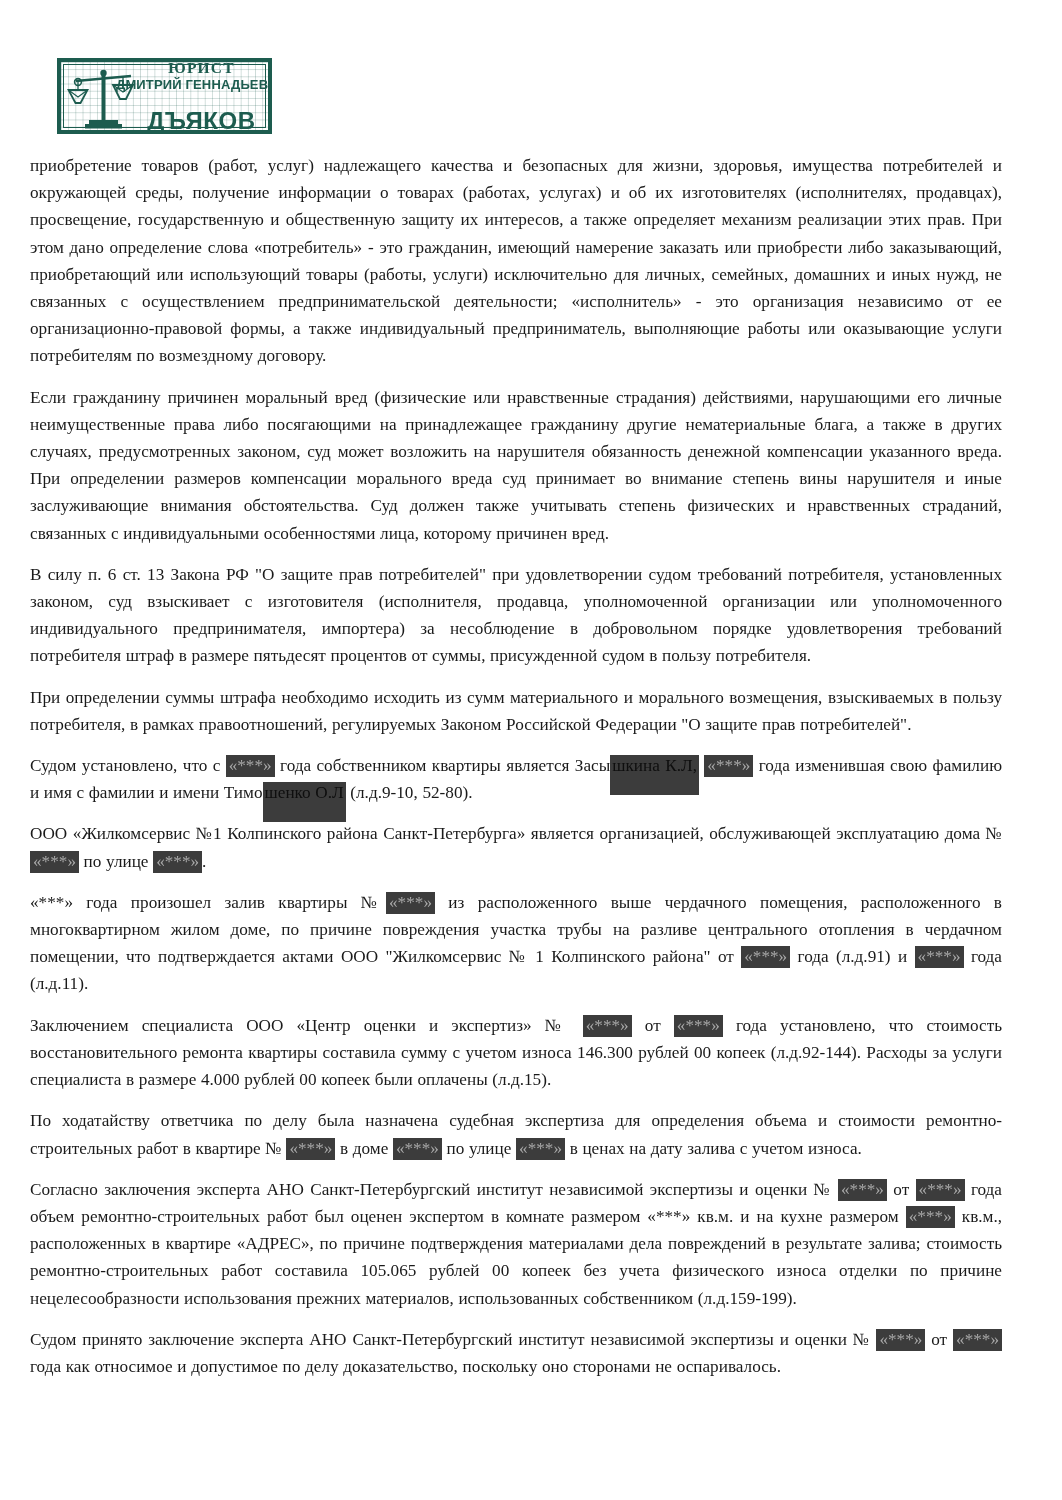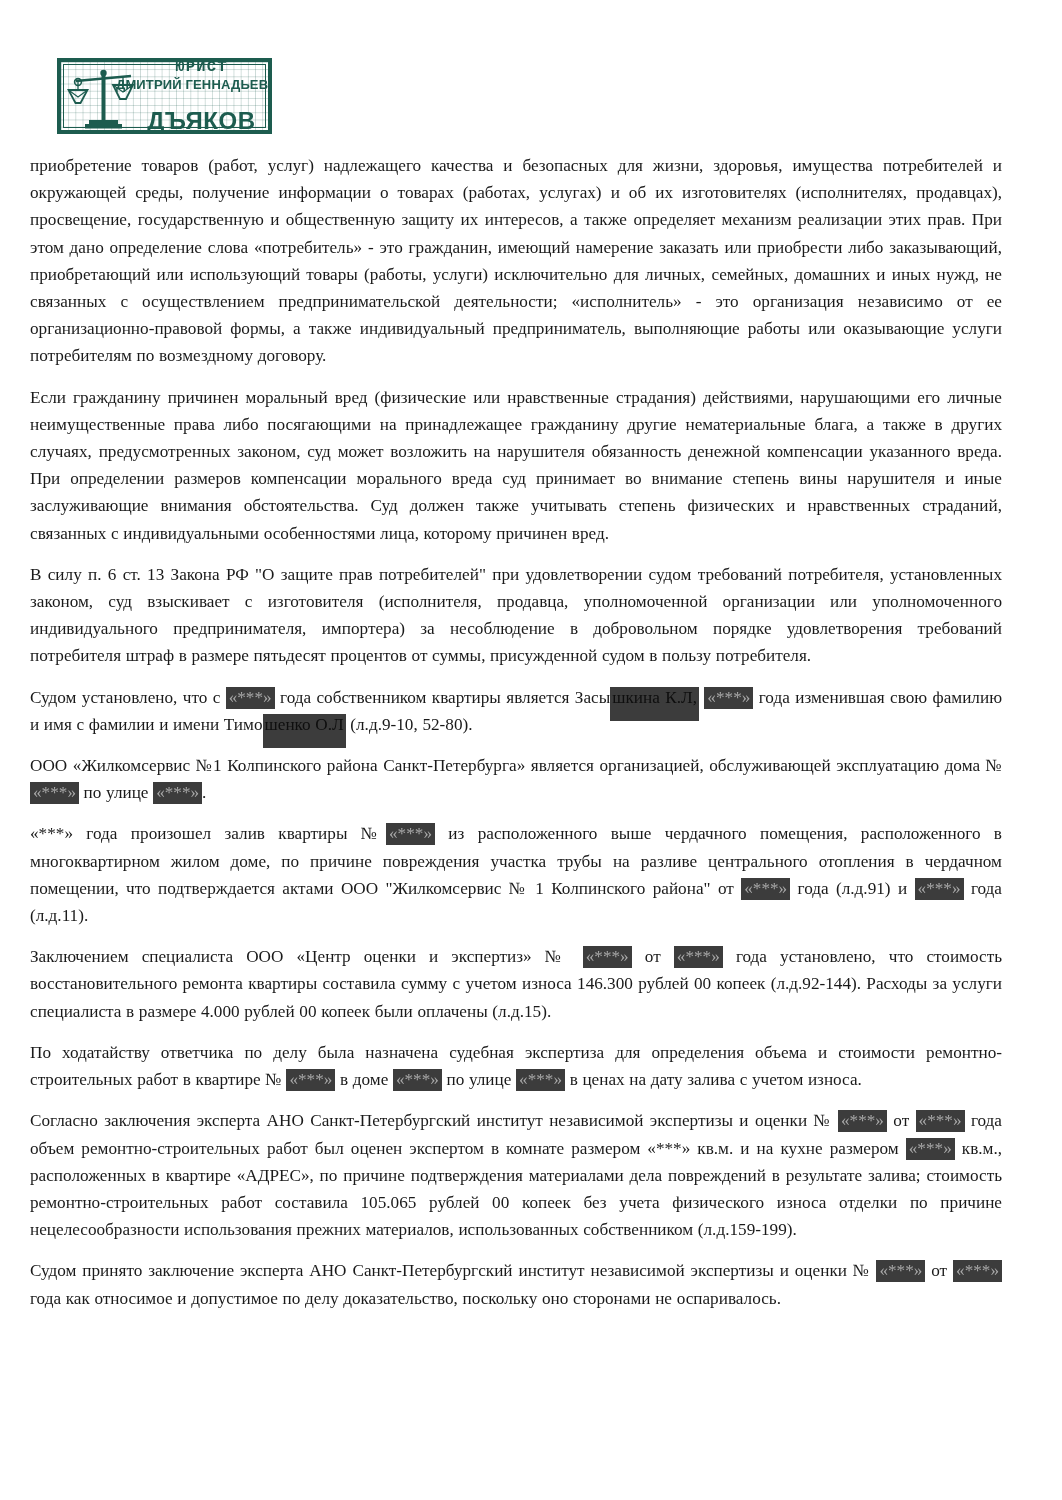--- a/index.html
+++ b/index.html
@@ -57,21 +57,21 @@
     top: 5px;
     right: 6px;
     bottom: 4px;
     display: flex;
     flex-direction: column;
     align-items: center;
     justify-content: center;
     line-height: 1;
   }
   .logo-line1 {
-    font-family: Liberation Mono, monospace;
+    font-family: Liberation Serif, serif;
     font-weight: 700;
     font-size: 15.5px;
     letter-spacing: 1.2px;
     color: #1d5c4f;
     margin-bottom: 3px;
   }
   .logo-line2 {
     font-family: "Liberation Sans", "DejaVu Sans", sans-serif;
     font-weight: 700;
     font-size: 13px;
@@ -113,21 +113,21 @@
     color: #a8a8a8;
     padding: 1px 3px 2px 3px;
     border-radius: 0;
     white-space: nowrap;
     box-decoration-break: clone;
     -webkit-box-decoration-break: clone;
   }
   .redact-solid {
     background: #3c3c3c;
     color: #0e0e0e;
-    padding: 1px 2px 14px 2px;
+    padding: 1px 2px 20px 2px;
     white-space: nowrap;
     box-decoration-break: clone;
     -webkit-box-decoration-break: clone;
   }
 </style>
 </head>
 <body>
 
 <div class="logo-wrap">
   <div class="logo-frame">
@@ -165,20 +165,21 @@
       <div class="logo-line2">ДМИТРИЙ ГЕННАДЬЕВИЧ</div>
       <div class="logo-line3">ДЪЯКОВ</div>
     </div>
   </div>
 </div>
 
 <div class="doc-body" id="doc-body">
     <p class="para"><span>приобретение товаров (работ, услуг) надлежащего качества и безопасных для жизни, здоровья, имущества потребителей и окружающей среды, получение информации о товарах (работах, услугах) и об их изготовителях (исполнителях, продавцах), просвещение, государственную и общественную защиту их интересов, а также определяет механизм реализации этих прав. При этом дано определение слова «потребитель» - это гражданин, имеющий намерение заказать или приобрести либо заказывающий, приобретающий или использующий товары (работы, услуги) исключительно для личных, семейных, домашних и иных нужд, не связанных с осуществлением предпринимательской деятельности; «исполнитель» - это организация независимо от ее организационно-правовой формы, а также индивидуальный предприниматель, выполняющие работы или оказывающие услуги потребителям по возмездному договору.</span></p>
     <p class="para"><span>Если гражданину причинен моральный вред (физические или нравственные страдания) действиями, нарушающими его личные неимущественные права либо посягающими на принадлежащее гражданину другие нематериальные блага, а также в других случаях, предусмотренных законом, суд может возложить на нарушителя обязанность денежной компенсации указанного вреда. При определении размеров компенсации морального вреда суд принимает во внимание степень вины нарушителя и иные заслуживающие внимания обстоятельства. Суд должен также учитывать степень физических и нравственных страданий, связанных с индивидуальными особенностями лица, которому причинен вред.</span></p>
     <p class="para"><span>В силу п. 6 ст. 13 Закона РФ "О защите прав потребителей" при удовлетворении судом требований потребителя, установленных законом, суд взыскивает с изготовителя (исполнителя, продавца, уполномоченной организации или уполномоченного индивидуального предпринимателя, импортера) за несоблюдение в добровольном порядке удовлетворения требований потребителя штраф в размере пятьдесят процентов от суммы, присужденной судом в пользу потребителя.</span></p>
+    <p class="para"><span>При определении суммы штрафа необходимо исходить из сумм материального и морального возмещения, взыскиваемых в пользу потребителя, в рамках правоотношений, регулируемых Законом Российской Федерации "О защите прав потребителей".</span></p>
     <p class="para"><span>Судом установлено, что с </span><span class="redact">«***»</span><span> года собственником квартиры является Засы</span><span class="redact-solid">шкина К.Л,</span><span> </span><span class="redact">«***»</span><span> года изменившая свою фамилию и имя с фамилии и имени Тимо</span><span class="redact-solid">шенко О.Л</span><span> (л.д.9-10, 52-80).</span></p>
     <p class="para"><span>ООО «Жилкомсервис №1 Колпинского района Санкт-Петербурга» является организацией, обслуживающей эксплуатацию дома № </span><span class="redact">«***»</span><span> по улице </span><span class="redact">«***»</span><span>.</span></p>
     <p class="para"><span>«***» года произошел залив квартиры №</span><span class="redact">«***»</span><span> из расположенного выше чердачного помещения, расположенного в многоквартирном жилом доме, по причине повреждения участка трубы на разливе центрального отопления в чердачном помещении, что подтверждается актами ООО "Жилкомсервис № 1 Колпинского района" от </span><span class="redact">«***»</span><span> года (л.д.91) и </span><span class="redact">«***»</span><span> года (л.д.11).</span></p>
     <p class="para"><span>Заключением специалиста ООО «Центр оценки и экспертиз» № </span><span class="redact">«***»</span><span> от </span><span class="redact">«***»</span><span> года установлено, что стоимость восстановительного ремонта квартиры составила сумму с учетом износа 146.300 рублей 00 копеек (л.д.92-144). Расходы за услуги специалиста в размере 4.000 рублей 00 копеек были оплачены (л.д.15).</span></p>
     <p class="para"><span>По ходатайству ответчика по делу была назначена судебная экспертиза для определения объема и стоимости ремонтно-строительных работ в квартире № </span><span class="redact">«***»</span><span> в доме </span><span class="redact">«***»</span><span> по улице </span><span class="redact">«***»</span><span> в ценах на дату залива с учетом износа.</span></p>
     <p class="para"><span>Согласно заключения эксперта АНО Санкт-Петербургский институт независимой экспертизы и оценки № </span><span class="redact">«***»</span><span> от </span><span class="redact">«***»</span><span> года объем ремонтно-строительных работ был оценен экспертом в комнате размером «***» кв.м. и на кухне размером </span><span class="redact">«***»</span><span> кв.м., расположенных в квартире «АДРЕС», по причине подтверждения материалами дела повреждений в результате залива; стоимость ремонтно-строительных работ составила 105.065 рублей 00 копеек без учета физического износа отделки по причине нецелесообразности использования прежних материалов, использованных собственником (л.д.159-199).</span></p>
     <p class="para"><span>Судом принято заключение эксперта АНО Санкт-Петербургский институт независимой экспертизы и оценки № </span><span class="redact">«***»</span><span> от </span><span class="redact">«***»</span><span> года как относимое и допустимое по делу доказательство, поскольку оно сторонами не оспаривалось.</span></p>
   </div>
 
 </body></html>

